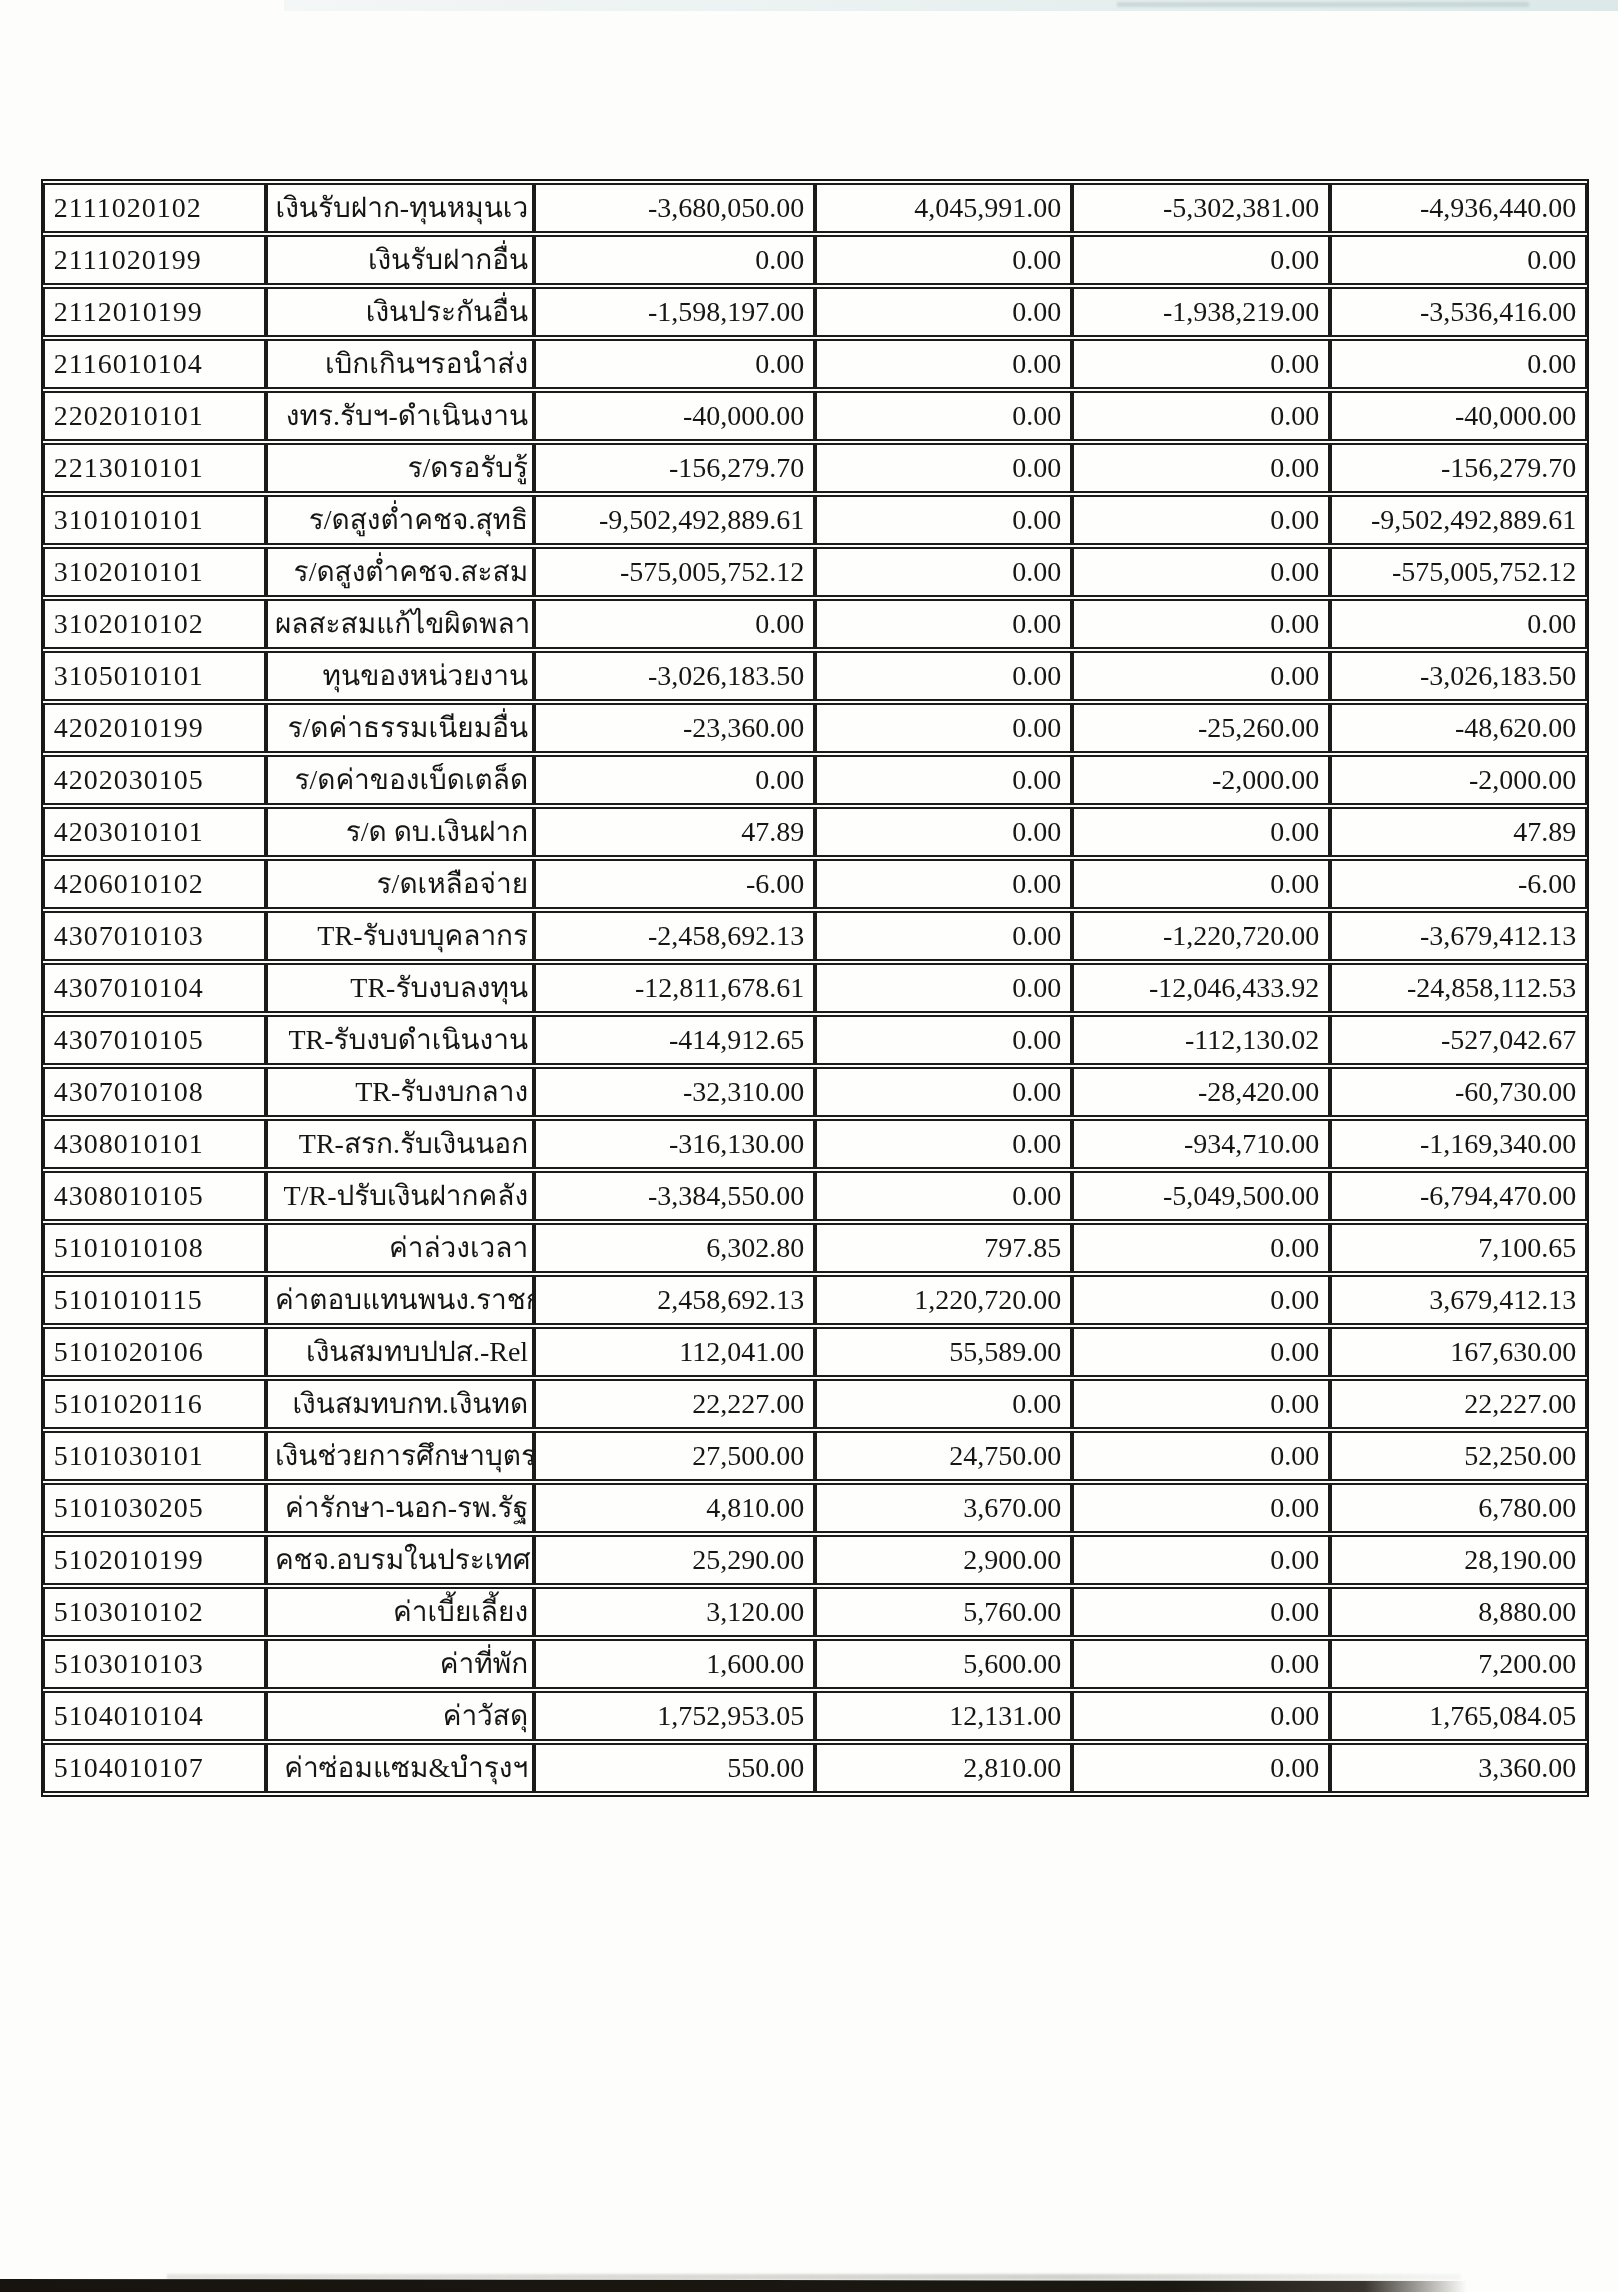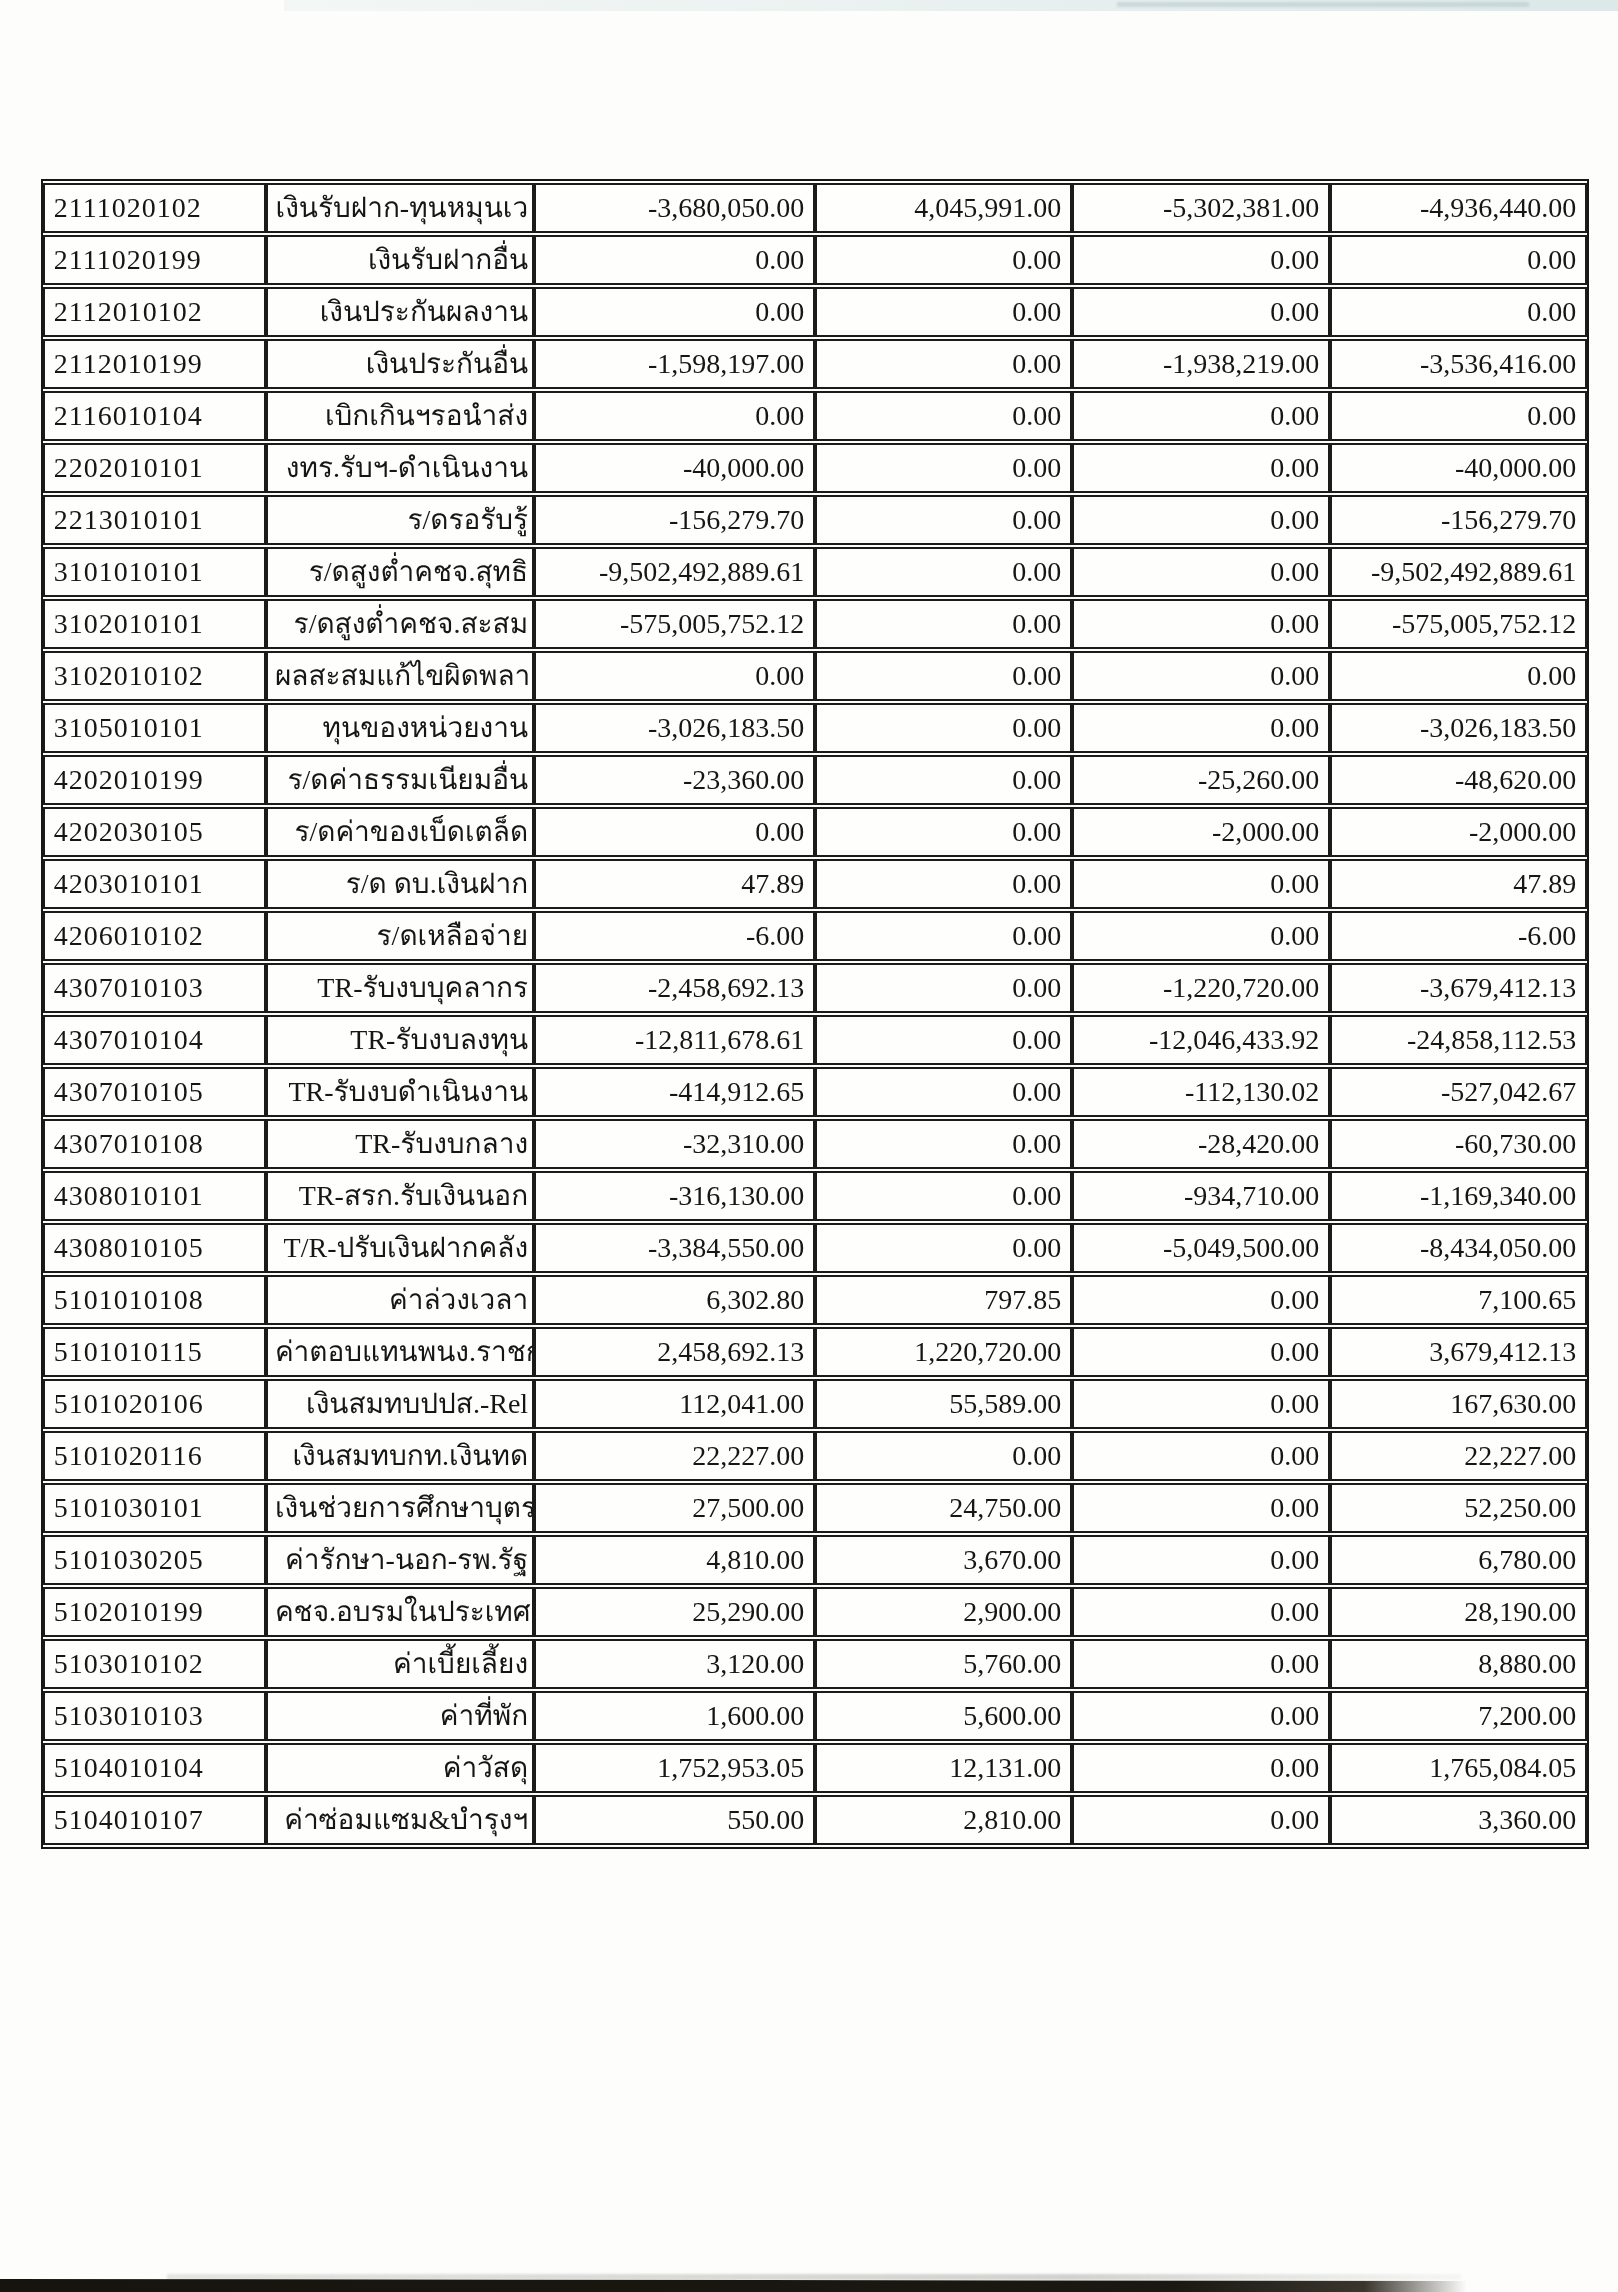--- a/index.html
+++ b/index.html
@@ -115,28 +115,20 @@
         </tr>
         <tr>
           <td class="c-code">2111020199</td>
           <td class="c-name">เงินรับฝากอื่น</td>
           <td class="c-num">0.00</td>
           <td class="c-num">0.00</td>
           <td class="c-num">0.00</td>
           <td class="c-num">0.00</td>
         </tr>
         <tr>
-          <td class="c-code">2112010102</td>
-          <td class="c-name">เงินประกันผลงาน</td>
-          <td class="c-num">0.00</td>
-          <td class="c-num">0.00</td>
-          <td class="c-num">0.00</td>
-          <td class="c-num">0.00</td>
-        </tr>
-        <tr>
           <td class="c-code">2112010199</td>
           <td class="c-name">เงินประกันอื่น</td>
           <td class="c-num">-1,598,197.00</td>
           <td class="c-num">0.00</td>
           <td class="c-num">-1,938,219.00</td>
           <td class="c-num">-3,536,416.00</td>
         </tr>
         <tr>
           <td class="c-code">2116010104</td>
           <td class="c-name">เบิกเกินฯรอนำส่ง</td>
@@ -264,21 +256,21 @@
           <td class="c-num">0.00</td>
           <td class="c-num">-934,710.00</td>
           <td class="c-num">-1,169,340.00</td>
         </tr>
         <tr>
           <td class="c-code">4308010105</td>
           <td class="c-name">T/R-ปรับเงินฝากคลัง</td>
           <td class="c-num">-3,384,550.00</td>
           <td class="c-num">0.00</td>
           <td class="c-num">-5,049,500.00</td>
-          <td class="c-num">-8,434,050.00</td>
+          <td class="c-num">-6,794,470.00</td>
         </tr>
         <tr>
           <td class="c-code">5101010108</td>
           <td class="c-name">ค่าล่วงเวลา</td>
           <td class="c-num">6,302.80</td>
           <td class="c-num">797.85</td>
           <td class="c-num">0.00</td>
           <td class="c-num">7,100.65</td>
         </tr>
         <tr>

